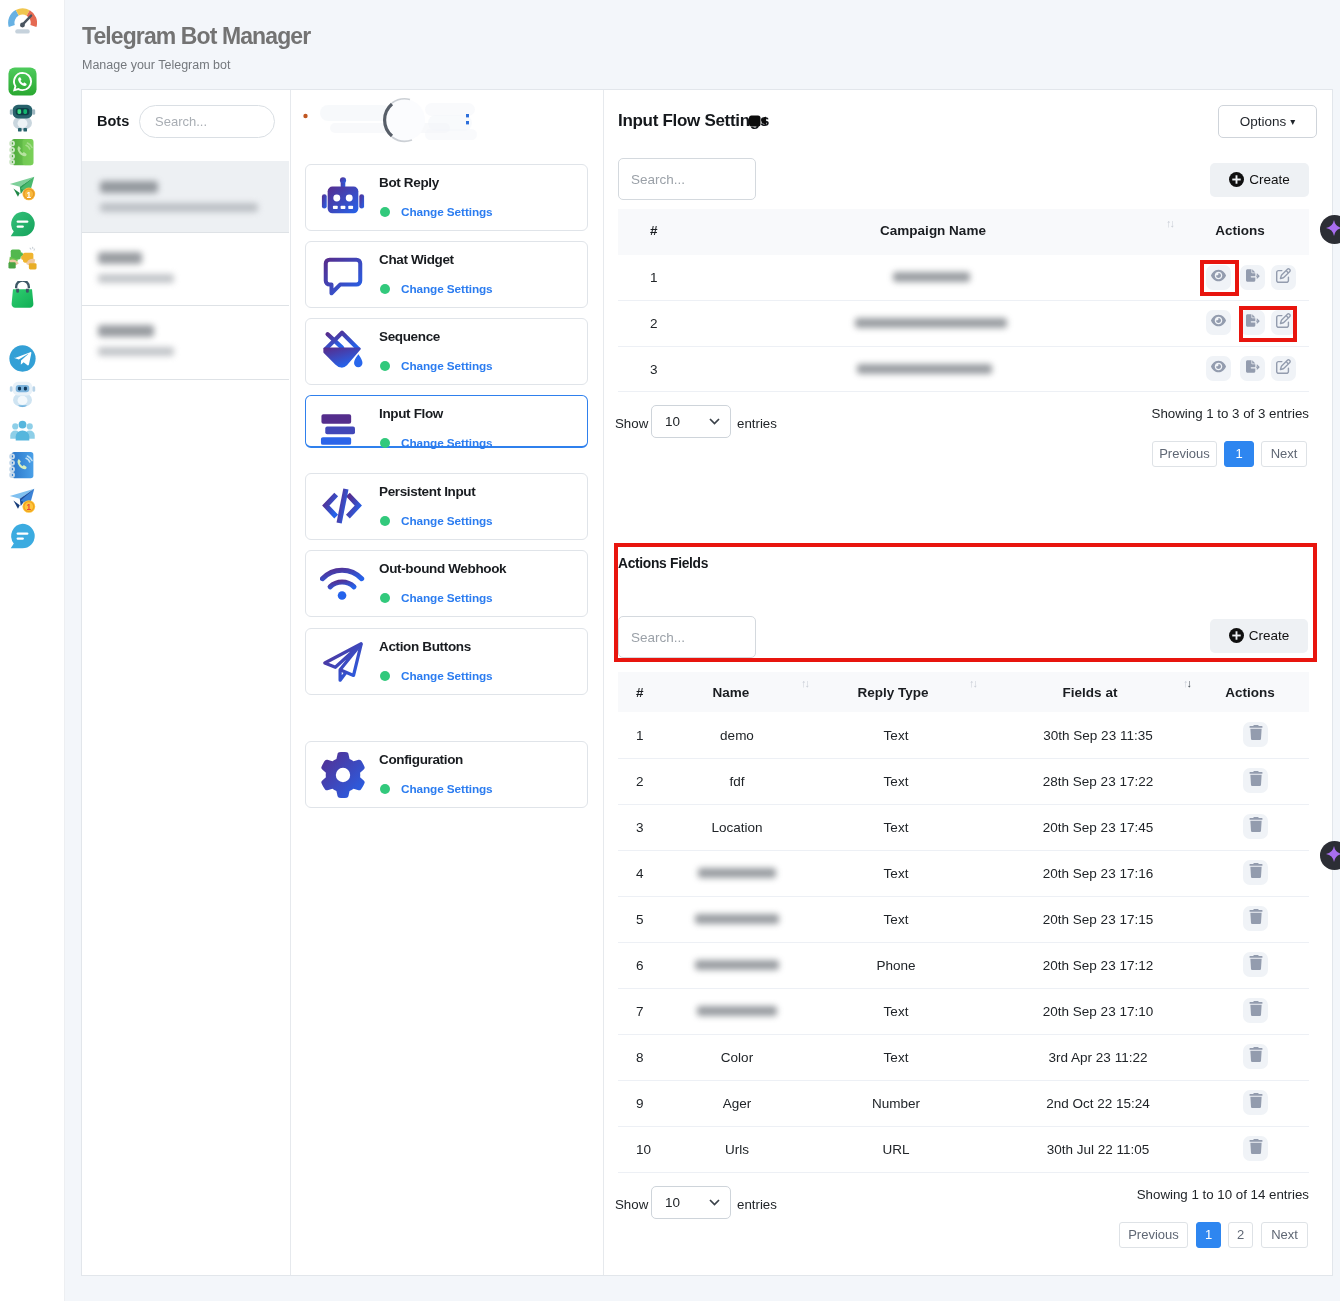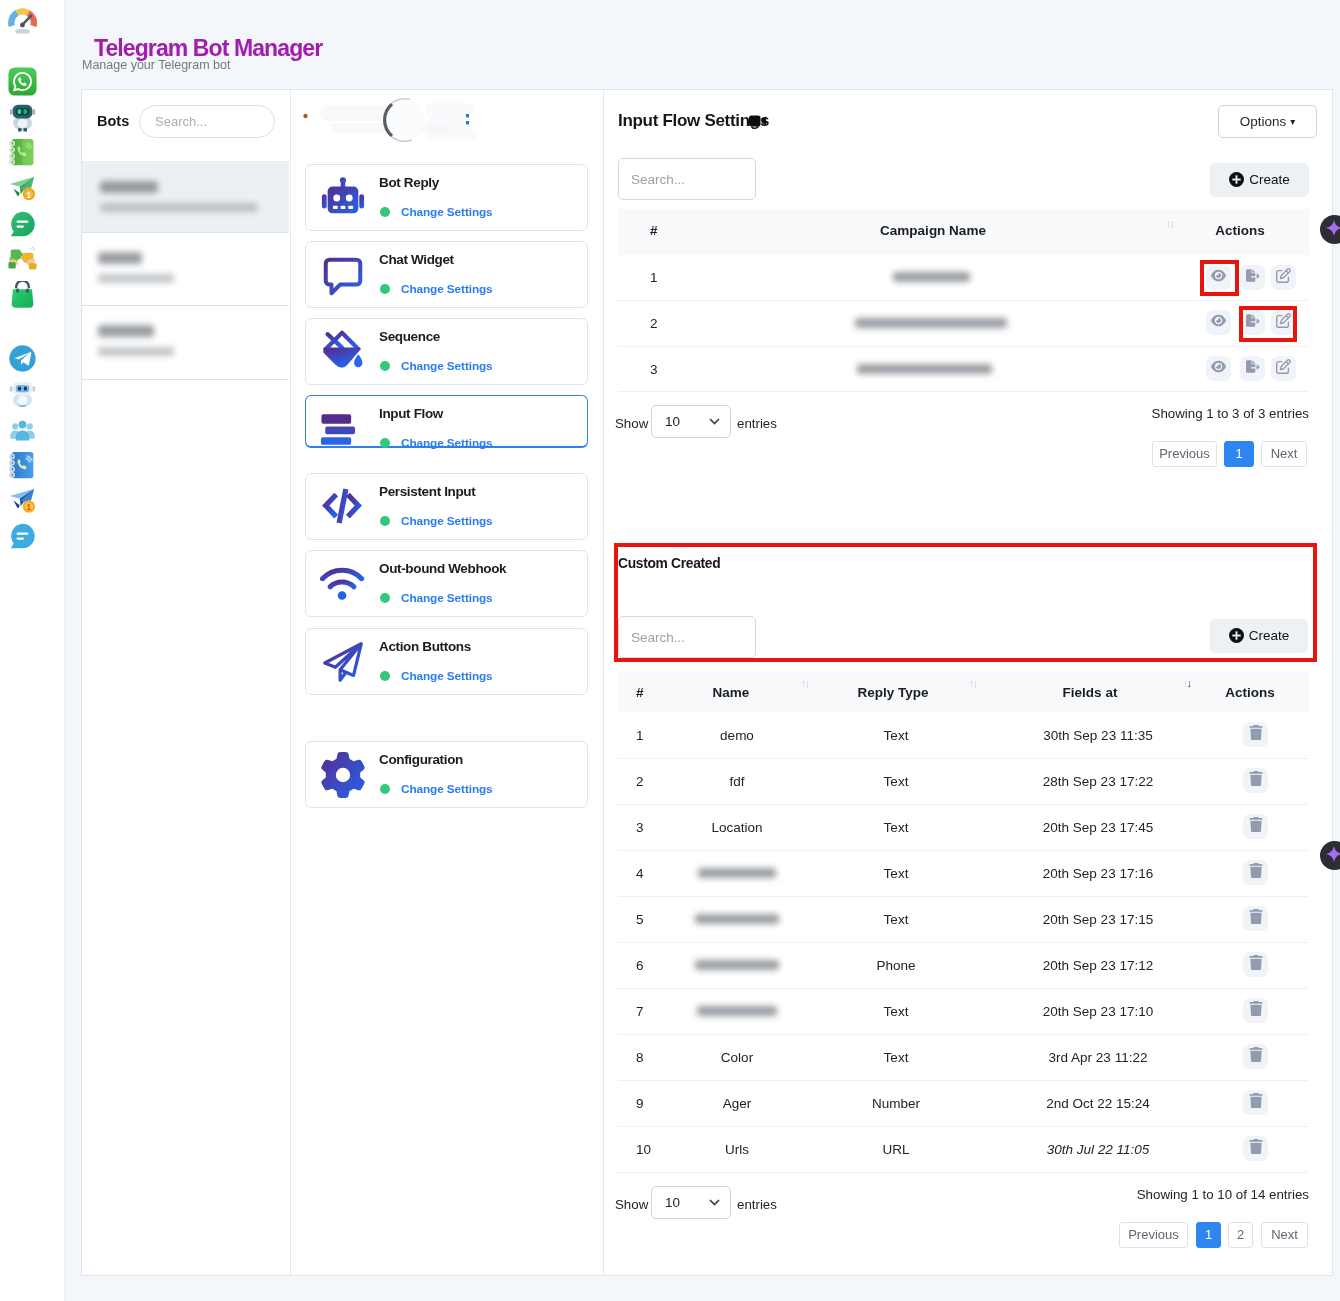--- a/index.html
+++ b/index.html
@@ -5,21 +5,21 @@
   html,body{margin:0;padding:0;}
   body{font-family:"Liberation Sans",sans-serif;background:#fff;}
   #page{position:relative;width:1340px;height:1301px;background:#f3f6fa;overflow:hidden;}
   .abs{position:absolute;}
   .cc{transform:translateX(-50%);white-space:nowrap;}
   #sidebar{left:0;top:0;width:64px;height:1301px;background:#fff;border-right:1px solid #edeff2;}
   #card{left:81px;top:89px;width:1252px;height:1187px;background:#fff;border:1px solid #e2e6eb;box-sizing:border-box;}
   .vline{width:1px;background:#e6e9ed;}
   .blur{background:#777c82;filter:blur(3px);opacity:.75;border-radius:3px;}
   .blur2{background:#9a9fa5;filter:blur(3px);opacity:.6;border-radius:3px;}
-  h1{font-size:23px;font-weight:700;color:#a21caf;margin:12px;letter-spacing:-0.9px;}
+  h1{font-size:23px;font-weight:700;color:#737373;margin:0;letter-spacing:-0.9px;}
   .sub{font-size:12.5px;color:#74787d;}
   .boticon{left:8px;width:29px;height:29px;}
   .settcard{left:305px;width:283px;height:67px;background:#fff;border:1px solid #e0e4e9;border-radius:6px;box-sizing:border-box;}
   .settcard.sel{border:1px solid #2f80ed;border-bottom-width:2px;height:53px;}
   .ctitle{position:absolute;left:73px;top:10px;font-size:13.5px;font-weight:700;color:#191c20;letter-spacing:-0.35px;}
   .cset{position:absolute;left:75px;top:40px;font-size:11.8px;font-weight:700;color:#2b7cf0;letter-spacing:-0.1px;}
   .cdot{position:absolute;left:74px;top:42px;width:10px;height:10px;border-radius:50%;background:#32c97c;margin-right:6px;display:inline-block;}
   .cset span{margin-left:20px;}
   .cicon{position:absolute;left:14px;top:10px;}
   .searchbox{background:#fff;border:1px solid #d4d9de;border-radius:5px;box-sizing:border-box;color:#9ba1a8;font-size:13.5px;padding:12px 12px;}
@@ -424,21 +424,21 @@
   <div class="td abs" style="left:615px;top:416px;font-size:13.3px;">Show</div>
   <div class="selbox abs" style="left:651px;top:405px;width:80px;height:33px;line-height:31px;padding-left:13px;">10<svg style="float:right;margin-right:10px;margin-top:12px;" width="11" height="7" viewBox="0 0 11 7">
         <path d="M1 1 L5.5 5.5 L10 1" fill="none" stroke="#3a4149" stroke-width="1.7"></path>
       </svg></div>
   <div class="td abs" style="left:737px;top:416px;font-size:13.3px;">entries</div>
   <div class="td abs" style="left:1309px;top:406px;font-size:13.3px;transform:translateX(-100%);">Showing 1 to 3 of 3 entries</div>
   <div class="pbtn abs" style="left:1152px;top:441px;width:65px;height:26px;">Previous</div>
   <div class="pbtn pact abs" style="left:1224px;top:441px;width:30px;height:26px;">1</div>
   <div class="pbtn abs" style="left:1261px;top:441px;width:46px;height:26px;">Next</div>
 
-  <div class="abs" style="left:618px;top:556px;font-size:13.8px;font-weight:700;color:#15181c;letter-spacing:-0.3px;">Custom Created</div>
+  <div class="abs" style="left:618px;top:556px;font-size:13.8px;font-weight:700;color:#15181c;letter-spacing:-0.3px;">Actions Fields</div>
   <div class="searchbox abs" style="left:618px;top:616px;width:138px;height:42px;line-height:17px;">Search...</div>
   <div class="createbtn abs" style="left:1210px;top:619px;width:98px;height:34px;line-height:34px;"><svg width="15" height="15" viewBox="0 0 16 16" style="vertical-align:-3px;margin-right:5px;">
         <circle cx="8" cy="8" r="8" fill="#101010"></circle>
         <rect x="7" y="3.5" width="2" height="9" fill="#eef1f4"></rect>
         <rect x="3.5" y="7" width="9" height="2" fill="#eef1f4"></rect>
       </svg>Create</div>
   <div class="thead abs" style="left:618px;top:672px;width:691px;height:40px;"></div>
   <div class="th abs" style="left:636px;top:685px;">#</div>
   <div class="th abs cc" style="left:731px;top:685px;">Name</div>
   <div class="sort abs" style="left:801px;top:677px;">↑↓</div>
@@ -515,21 +515,21 @@
   <div class="td abs cc" style="left:737px;top:1096px;">Ager</div>
   <div class="td abs cc" style="left:896px;top:1096px;">Number</div>
   <div class="td abs cc" style="left:1098px;top:1096px;">2nd Oct 22 15:24</div>
   <div class="actbtn abs" style="left:1243px;top:1090px;text-align:center;line-height:25px;"><svg width="14" height="15" viewBox="0 0 448 512">
         <path fill="#939cae" d="M135.2 17.7L128 32 32 32C14.3 32 0 46.3 0 64S14.3 96 32 96l384 0c17.7 0 32-14.3 32-32s-14.3-32-32-32l-96 0-7.2-14.3C307.4 6.8 296.3 0 284.2 0L163.8 0c-12.1 0-23.2 6.8-28.6 17.7zM416 128L32 128 53.2 467c1.6 25.3 22.6 45 47.9 45l245.8 0c25.3 0 46.3-19.7 47.9-45L416 128z"></path>
       </svg></div>
   <div class="rowline abs" style="left:618px;top:1126px;width:691px;"></div>
   <div class="td abs" style="left:636px;top:1142px;">10</div>
   <div class="td abs cc" style="left:737px;top:1142px;">Urls</div>
   <div class="td abs cc" style="left:896px;top:1142px;">URL</div>
-  <div class="td abs cc" style="left:1098px;top:1142px;font-style:italic;">30th Jul 22 11:05</div>
+  <div class="td abs cc" style="left:1098px;top:1142px;">30th Jul 22 11:05</div>
   <div class="actbtn abs" style="left:1243px;top:1136px;text-align:center;line-height:25px;"><svg width="14" height="15" viewBox="0 0 448 512">
         <path fill="#939cae" d="M135.2 17.7L128 32 32 32C14.3 32 0 46.3 0 64S14.3 96 32 96l384 0c17.7 0 32-14.3 32-32s-14.3-32-32-32l-96 0-7.2-14.3C307.4 6.8 296.3 0 284.2 0L163.8 0c-12.1 0-23.2 6.8-28.6 17.7zM416 128L32 128 53.2 467c1.6 25.3 22.6 45 47.9 45l245.8 0c25.3 0 46.3-19.7 47.9-45L416 128z"></path>
       </svg></div>
   <div class="rowline abs" style="left:618px;top:1172px;width:691px;"></div>
   <div class="td abs" style="left:615px;top:1197px;font-size:13.3px;">Show</div>
   <div class="selbox abs" style="left:651px;top:1186px;width:80px;height:33px;line-height:31px;padding-left:13px;">10<svg style="float:right;margin-right:10px;margin-top:12px;" width="11" height="7" viewBox="0 0 11 7">
         <path d="M1 1 L5.5 5.5 L10 1" fill="none" stroke="#3a4149" stroke-width="1.7"></path>
       </svg></div>
   <div class="td abs" style="left:737px;top:1197px;font-size:13.3px;">entries</div>
   <div class="td abs" style="left:1309px;top:1187px;font-size:13.3px;transform:translateX(-100%);">Showing 1 to 10 of 14 entries</div>

